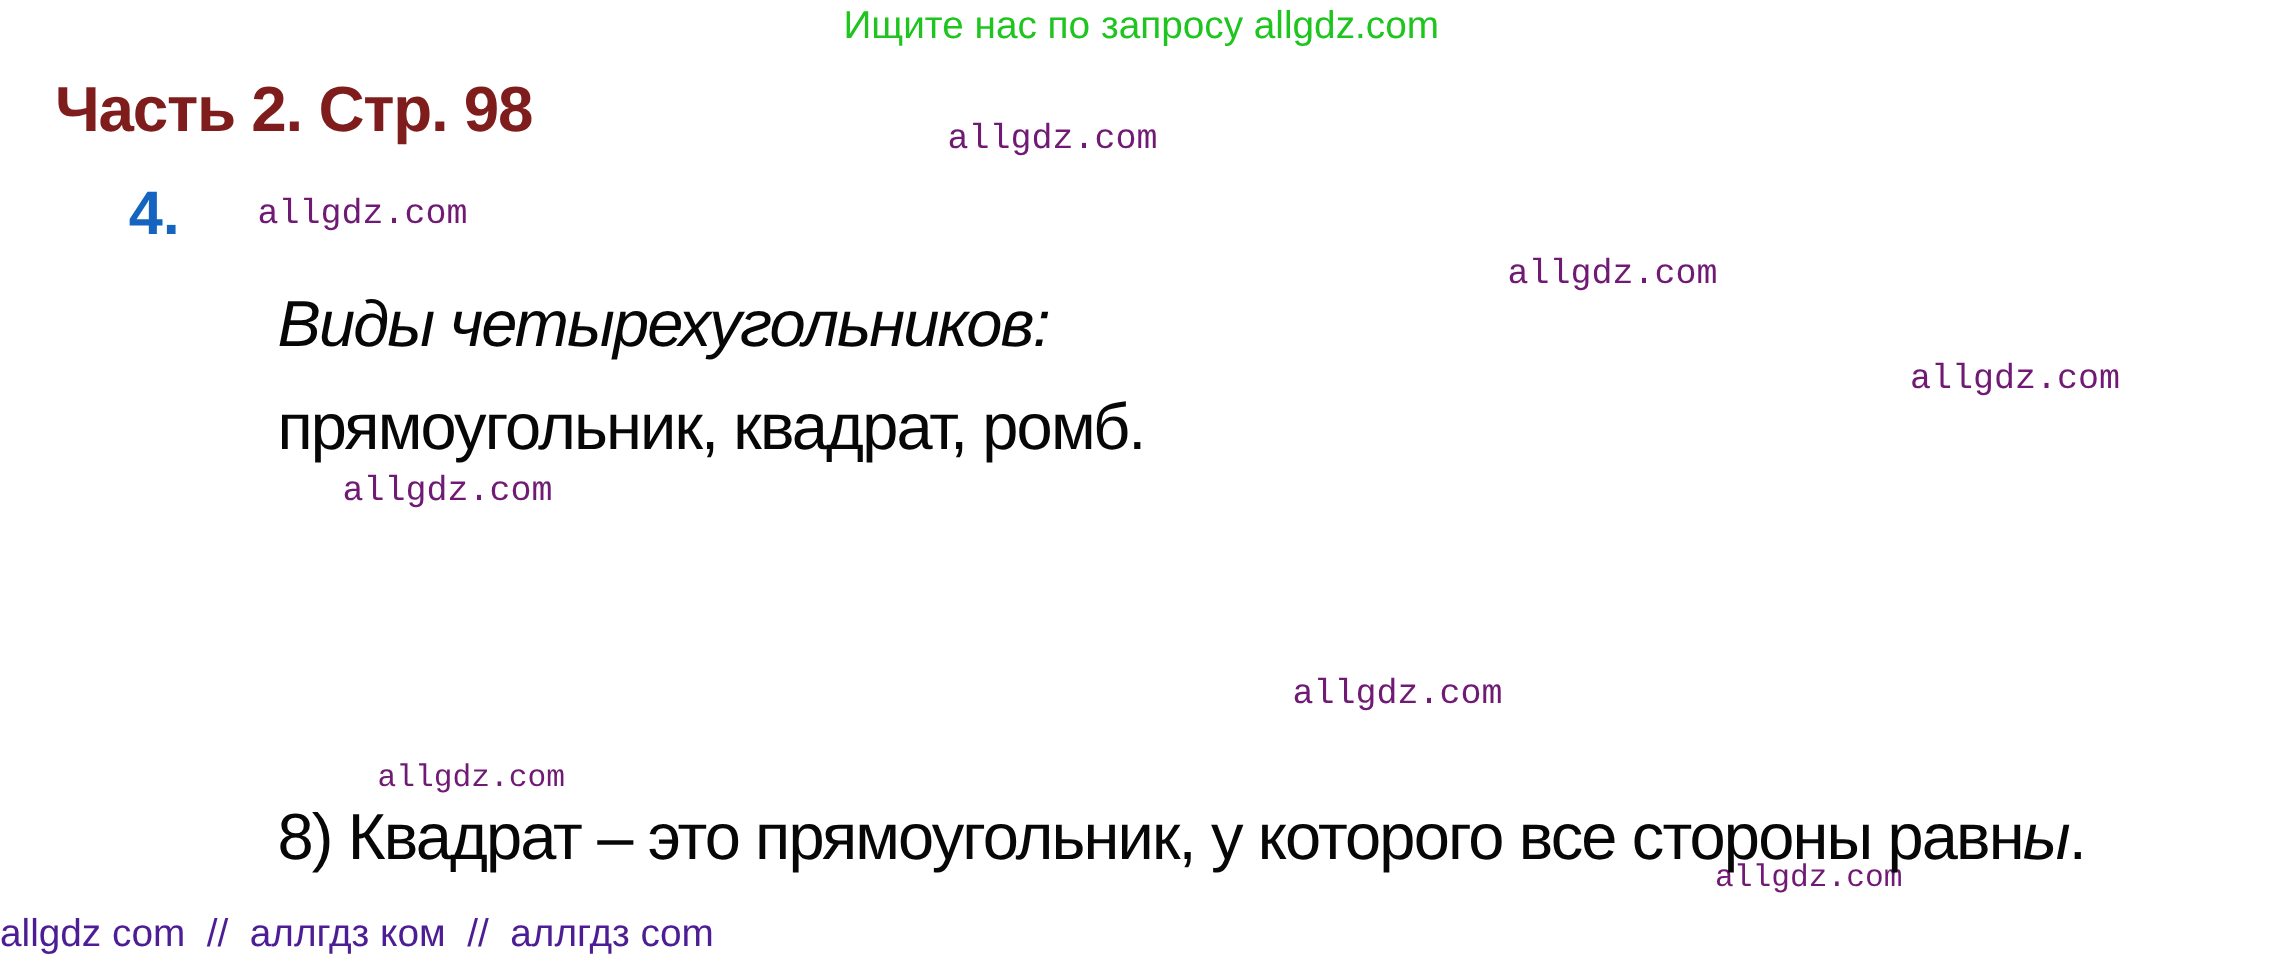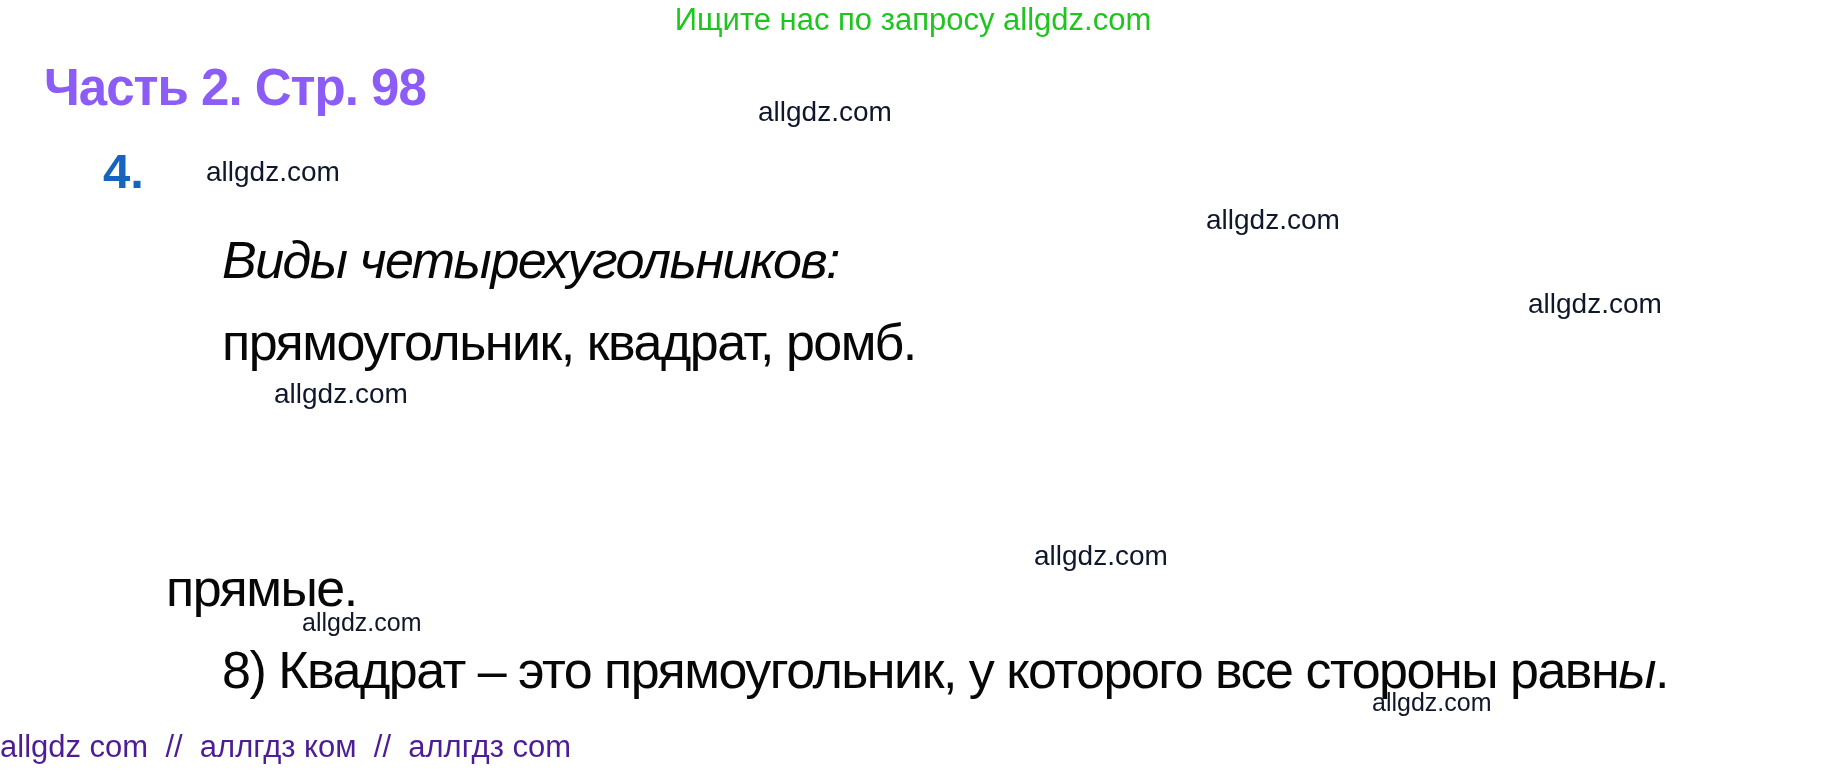--- a/index.html
+++ b/index.html
@@ -25,32 +25,33 @@
     text-align: center;
     font-size: 31px;
     font-weight: 400;
   }
   .page-title {
     left: 44px;
     top: 58px;
     font-size: 51px;
     font-weight: 700;
     letter-spacing: -1px;
-    color: #8b5cf6;
+    color: #7f1d1d;
   }
   .task-number {
     left: 103px;
     top: 143px;
     font-size: 49px;
     font-weight: 700;
   }
   .wm {
     font-size: 28px;
-    color: #0f172a;
+    color: #701a75;
     font-weight: 400;
+    font-family: Liberation Mono, monospace;
   }
   .wm-sm { font-size: 25px; }
   .big {
     font-size: 52px;
     letter-spacing: -1.5px;
     color: #070707;
   }
   .italic { font-style: italic; }
   .footer-line {
     bottom: 8px;
@@ -79,21 +80,20 @@
   <div class="abs wm" style="left:274px; top:378px;">allgdz.com</div>
   <div class="abs wm" style="left:1034px; top:540px;">allgdz.com</div>
   <div class="abs wm wm-sm" style="left:302px; top:608px;">allgdz.com</div>
   <div class="abs wm wm-sm" style="left:1372px; top:688px;">allgdz.com</div>
 
   <div class="abs big italic" style="left:222px; top:230px;">Виды четырехугольников:</div>
 
   <div class="abs big" style="left:222px; top:312px;">прямоугольник, квадрат, ромб.</div>
 
 
-  <div class="abs big" style="left:166px; top:558px;">прямые.</div>
 
   <div class="abs big" style="left:222px; top:640px;">
     <span>8) Квадрат – это прямоугольник, у которого все стороны равн</span><span class="italic">ы</span><span>.</span>
   </div>
 
   <div class="abs footer-line" style="color:#4c1d95;">allgdz com  //  аллгдз ком  //  аллгдз com</div>
 
 </div>
 
 </body></html>

